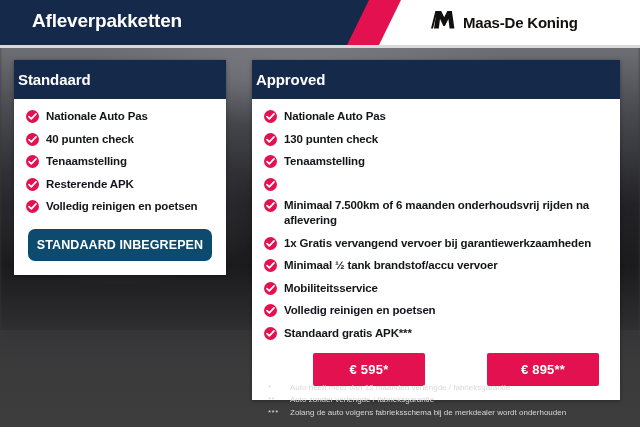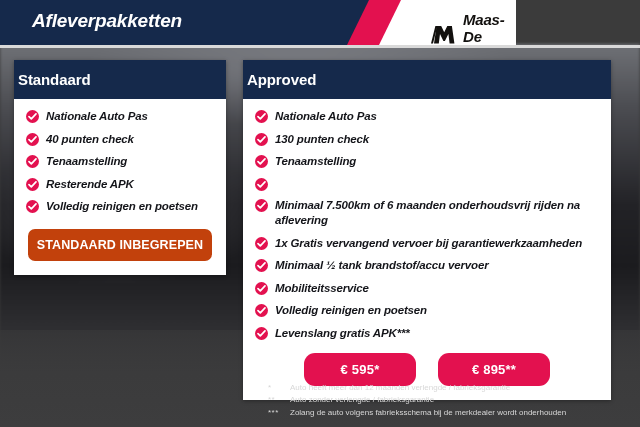--- a/index.html
+++ b/index.html
@@ -34,24 +34,23 @@
     position: absolute;
     left: 0; top: 330px;
     width: 640px; height: 97px;
     background: linear-gradient(to bottom, rgba(58,58,59,0.55) 0%, #3b3b3c 45%, #3d3d3e 100%);
   }
 
   
   .header {
     position: absolute;
     left: 0; top: 0;
-    width: 516px; height: 45px;
+    width: 640px; height: 45px;
     background: #15294b;
     overflow: hidden;
-    font-style: italic;
   }
   .header-white {
     position: absolute;
     left: 0; top: 0;
     width: 640px; height: 45px;
     background: #ffffff;
     clip-path: polygon(400px 0, 640px 0, 640px 45px, 378px 45px);
   }
   .header-pink {
     position: absolute;
@@ -89,21 +88,21 @@
     background: #d9d9d9;
   }
 
   
   .card {
     position: absolute;
     background: #ffffff;
     box-shadow: 0 1px 4px rgba(0,0,0,0.35);
   }
   .card-std  { left: 14px;  top: 60px; width: 212px; }
-  .card-appr { left: 243px; top: 60px; width: 368px; }
+  .card-appr { left: 252px; top: 60px; width: 368px; }
 
   .card-head {
     background: #15294b;
     color: #ffffff;
     font-size: 15px;
     font-weight: bold;
     padding: 11px 0 11px 4px;
     letter-spacing: -0.1px;
   }
   .card-body { padding: 10px 12px 12px 12px; }
@@ -127,27 +126,26 @@
     margin-top: 1px;
     position: relative;
   }
   .check svg { position:absolute; left:2px; top:2px; }
   .feat-text {
     font-size: 11.5px;
     font-weight: bold;
     color: #14151a;
     line-height: 1.35;
     letter-spacing: -0.15px;
-    font-style: italic;
   }
 
   .btn-std {
     display: block;
     margin: 14px 2px 2px 2px;
-    background: #c2410c;
+    background: #0c4a6e;
     color: #ffffff;
     border: none;
     border-radius: 7px;
     font-family: "Liberation Sans", sans-serif;
     font-size: 12.5px;
     font-weight: bold;
     letter-spacing: 0.1px;
     padding: 9px 6px;
     width: calc(100% - 4px);
     cursor: pointer;
@@ -157,28 +155,29 @@
     display: flex;
     justify-content: center;
     gap: 22px;
     margin-top: 12px;
     margin-bottom: 2px;
   }
   .btn-price {
     background: #e3114f;
     color: #ffffff;
     border: none;
-    border-radius: 11px;
+    border-radius: 2px;
     font-family: "Liberation Sans", sans-serif;
     font-size: 13px;
     font-weight: bold;
     padding: 9px 0;
     width: 112px;
     cursor: pointer;
     letter-spacing: 0.2px;
+    margin-left: 40px;
   }
 
   
   .footnotes {
     position: absolute;
     left: 268px; top: 383px;
     width: 360px;
   }
   .fn-row {
     display: flex;
@@ -345,21 +344,21 @@
               </svg>
           </span>
           <span class="feat-text">Volledig reinigen en poetsen</span>
         </li>
         <li>
           <span class="check">
             <svg width="9" height="9" viewBox="0 0 9 9">
                 <path d="M1 4.6 L3.3 6.8 L8 1.8" stroke="#ffffff" stroke-width="1.7" fill="none" stroke-linecap="round" stroke-linejoin="round"></path>
               </svg>
           </span>
-          <span class="feat-text">Levenslang gratis APK***</span>
+          <span class="feat-text">Standaard gratis APK***</span>
         </li>
       </ul>
 
       <div class="price-row">
         <button class="btn-price">€ 595*</button>
         <button class="btn-price">€ 895**</button>
       </div>
     </div>
   </div>
 

